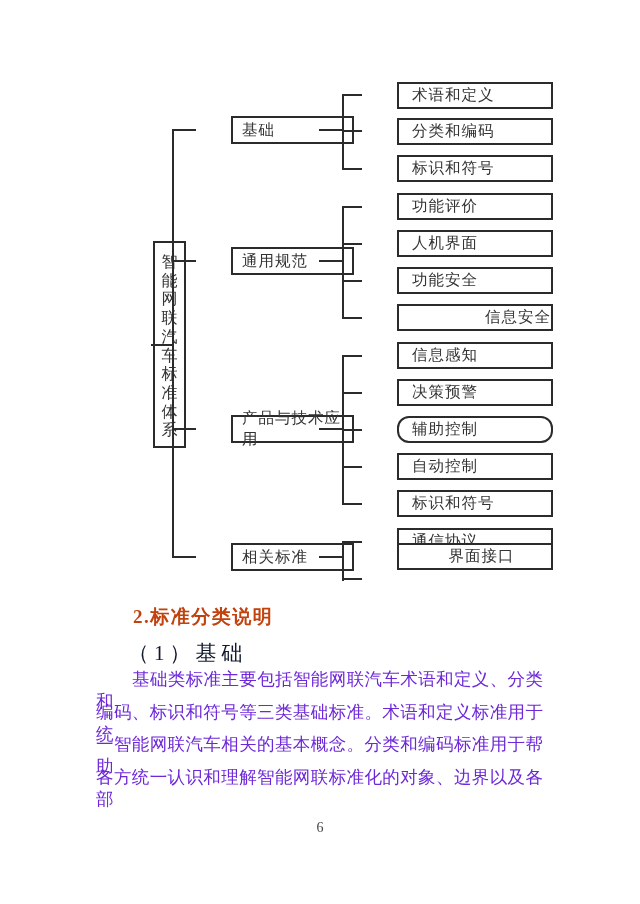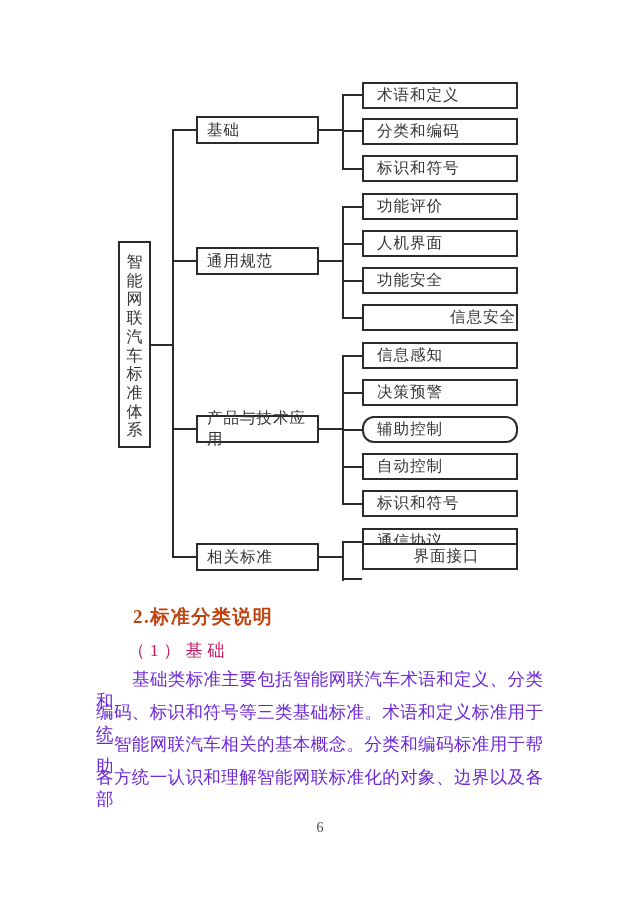--- a/index.html
+++ b/index.html
@@ -3,41 +3,41 @@
 <meta charset="utf-8">
 <style>
   html,body{margin:0;padding:0;background:#fff;}
   .page{
     position:relative;width:640px;height:904px;background:#ffffff;overflow:hidden;
     font-family:"Liberation Serif","DejaVu Serif",serif;color:#2e2e2e;
   }
   
   .node{
     position:absolute;box-sizing:border-box;border:2px solid #2b2b2b;background:#fff;
-    display:flex;align-items:center;font-size:15.5px;letter-spacing:1px;color:#333;
+    display:flex;align-items:center;font-size:15.5px;letter-spacing:1px;color:#333;margin-left:35px;
   }
   .root-node{
     left:118px;top:241px;width:33px;height:207px;
     justify-content:center;align-items:flex-start;padding-top:10px;
     font-size:16px;line-height:18.7px;letter-spacing:0;
     text-align:center;word-break:break-all;
   }
   .root-node .vtxt{display:block;width:16px;margin:0 auto;}
   .n2{left:196px;width:123px;height:28px;padding-left:9px;}
   .leaf{left:362px;width:156px;height:27px;padding-left:13px;}
   .hline,.vline{position:absolute;background:#2b2b2b;}
   .hline{height:2px;}
   .vline{width:2px;}
   
   .sec-heading{
     position:absolute;left:133px;top:604px;font-size:19px;font-weight:bold;
     letter-spacing:1.5px;color:#c2410c;
   }
   .sub-heading{
-    position:absolute;left:128px;top:639px;font-size:17px;letter-spacing:5px;color:#be185d;
+    position:absolute;left:128px;top:639px;font-size:21px;letter-spacing:5px;color:#0f172a;
   }
   .para{position:absolute;left:96px;top:668px;width:447px;}
   .para .pline{
     width:100%;height:32.5px;font-size:17.5px;line-height:22px;color:#6d28d9;
     text-align:justify;text-align-last:justify;white-space:normal;
   }
   .para .pline.first{text-indent:36px;}
   .page-number{
     position:absolute;left:0;top:820px;width:640px;text-align:center;
     font-size:14px;color:#444;

